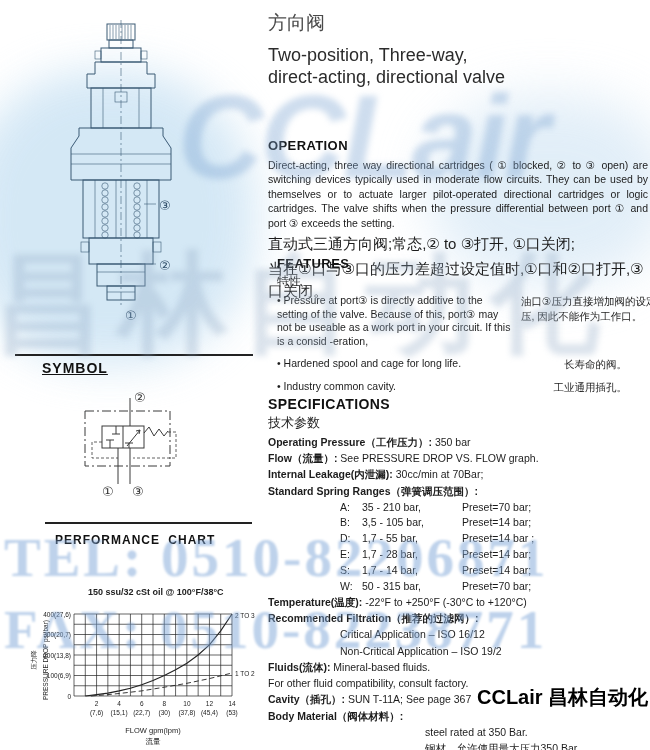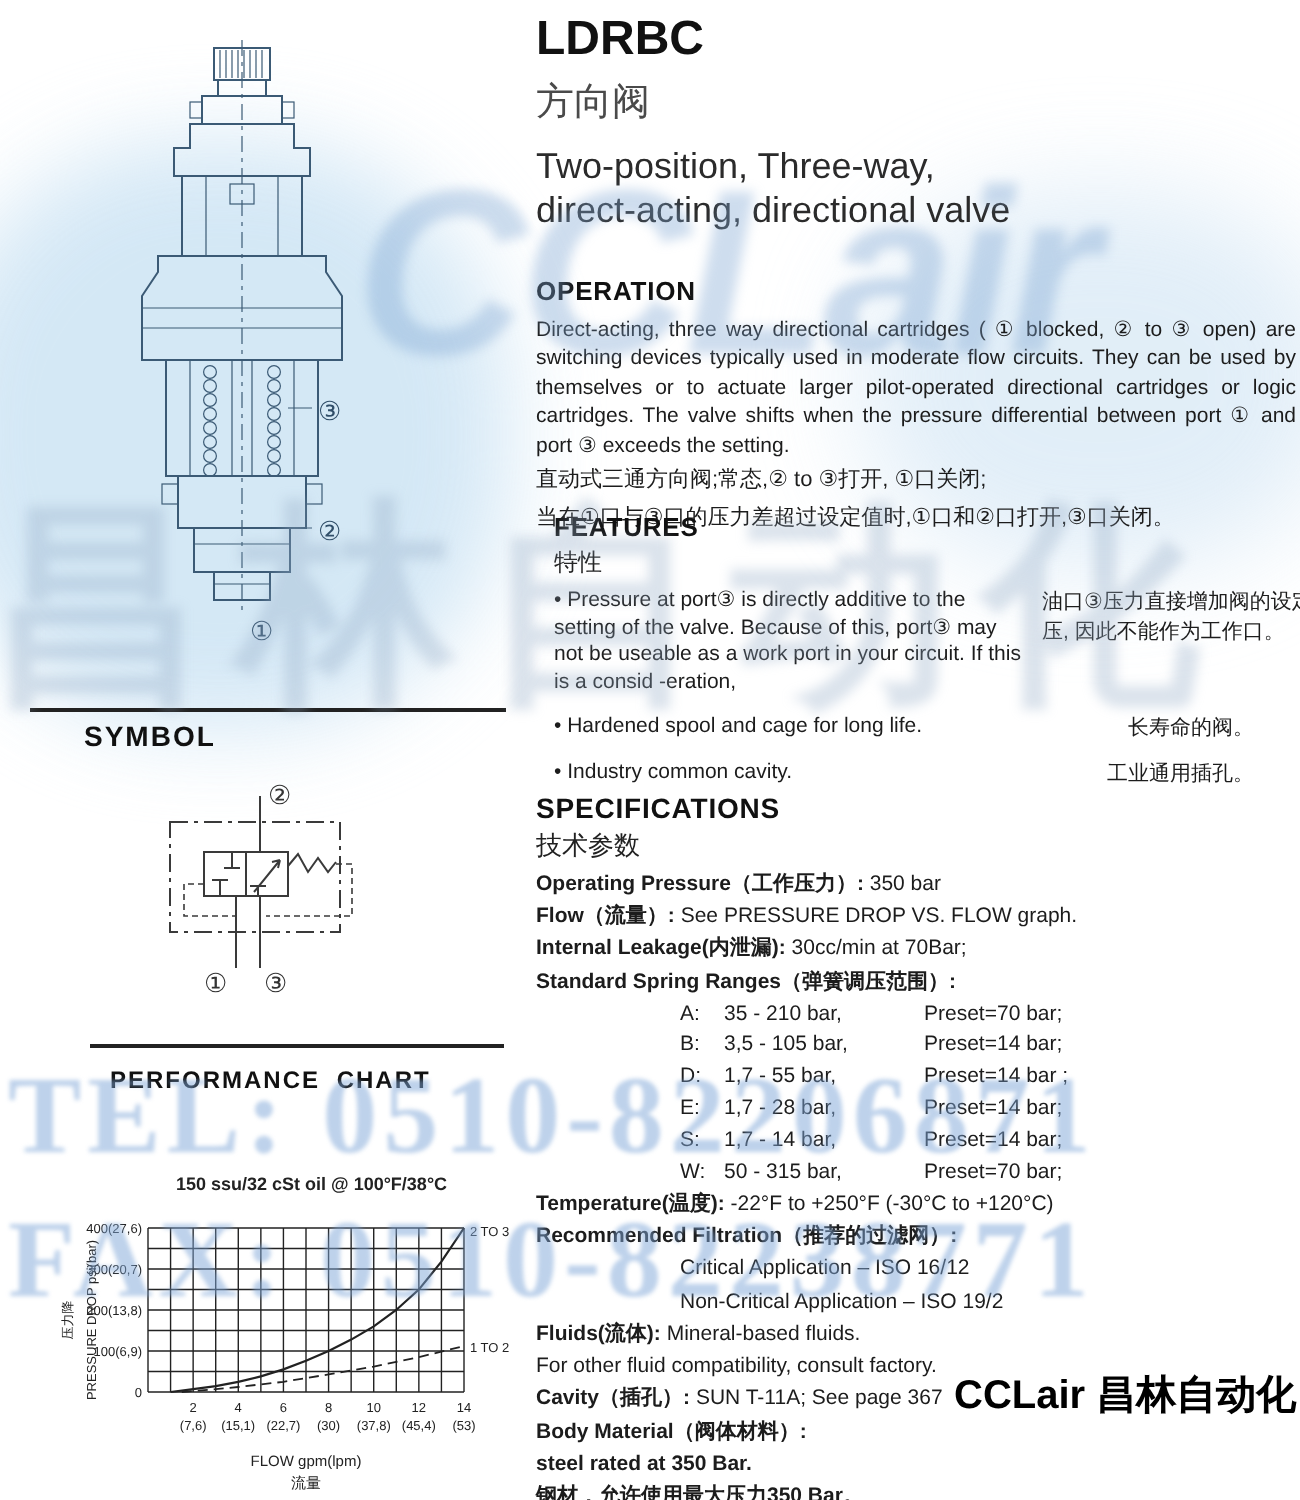--- a/index.html
+++ b/index.html
@@ -27,46 +27,46 @@
   .hdr{position:absolute;left:268px;top:6px;}
   .hdr-model{font-size:24px;font-weight:bold;color:#111;}
   .hdr-model-cn{font-size:19px;color:#4a4a4a;margin-top:4px;}
   .hdr-sub{font-size:18px;color:#2b2b2b;margin-top:9px;line-height:1.22;}
 
   .sec-head{font-size:13px;font-weight:bold;color:#111;letter-spacing:.4px;}
   .sec-head-cn{font-size:12px;color:#222;margin-top:2px;}
 
   .op{position:absolute;left:268px;top:138px;width:380px;}
   .op-body{font-size:10.5px;color:#1c1c1c;line-height:1.38;text-align:justify;margin-top:5px;}
-  .op-cn{font-size:11px;color:#1c1c1c;line-height:1.45;margin-top:3px;}
+  .op-cn{font-size:15px;color:#1c1c1c;line-height:1.45;margin-top:3px;}
 
   .feat{position:absolute;left:277px;top:256px;width:382px;}
   .feat-rows{margin-top:4px;}
   .feat-row{display:flex;margin-top:2px;}
   .feat-en{width:238px;font-size:10.5px;color:#1c1c1c;line-height:1.3;}
   .feat-en:before{content:"• ";}
   .feat-cn{flex:1;font-size:10.5px;color:#1c1c1c;line-height:1.45;padding-left:6px;}
   .feat-row.r2 .feat-cn,.feat-row.r3 .feat-cn{text-align:right;padding-right:32px;align-self:flex-end;}
   .feat-row.r2,.feat-row.r3{margin-top:8px;}
 
   .specs{position:absolute;left:268px;top:396px;width:382px;}
   .spec-lines{margin-top:4px;font-size:10.5px;color:#1c1c1c;line-height:1.3;}
   .spec-line{margin-top:2.6px;}
   .spec-line b{font-weight:bold;}
   .spring-rows{margin-left:72px;}
   .spring-row{display:flex;margin-top:2.2px;}
   .sp-code{width:22px;}
   .sp-range{width:100px;}
   .indent1{margin-left:72px;}
-  .indent2{font-weight:bold;}
+  .indent2{margin-left:157px;}
 
   .figure-svg{position:absolute;left:16px;top:18px;}
   .sep1{position:absolute;left:15px;top:354px;width:238px;height:2px;background:#222;}
   .symbol-head{position:absolute;left:42px;top:360px;font-size:14px;font-weight:bold;
-    letter-spacing:1px;color:#111;}
+    letter-spacing:1px;color:#111;text-decoration:underline;}
   .symbol-svg{position:absolute;left:30px;top:386px;}
   .sep2{position:absolute;left:45px;top:522px;width:207px;height:2px;background:#222;}
   .perf-head{position:absolute;left:55px;top:533px;font-size:12px;font-weight:bold;
     letter-spacing:1px;color:#111;word-spacing:4px;}
   .oil-spec{position:absolute;left:88px;top:587px;font-size:9px;font-weight:bold;color:#222;}
   .chart-svg{position:absolute;left:26px;top:600px;}
 
   .footer-brand{position:absolute;left:477px;top:684px;font-size:20px;font-weight:bold;color:#000;}
 
   
@@ -85,21 +85,20 @@
 <body>
 
 <div id="page">
 
   <div class="wm-blob"></div>
   <div class="wm-blob2"></div>
 
   <div class="content">
 
     <div class="hdr">
-      <div class="hdr-model">LDRBC</div>
       <div class="hdr-model-cn">方向阀</div>
       <div class="hdr-sub">
         <div>Two-position, Three-way,</div>
         <div>direct-acting, directional valve</div>
       </div>
     </div>
 
     <svg class="figure-svg" width="200" height="312" viewBox="0 0 200 312">
       <line class="draw-thin" x1="105" y1="2" x2="105" y2="290" stroke-dasharray="8 3 2 3"></line>
 

